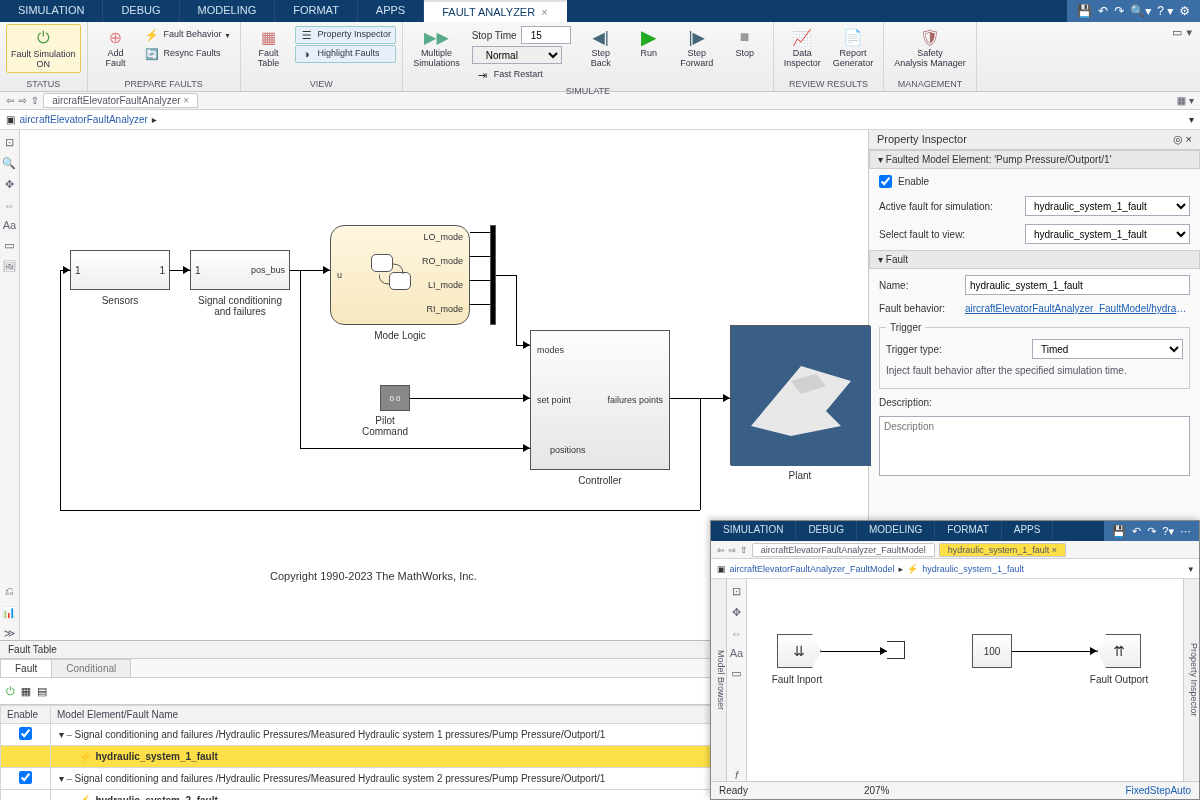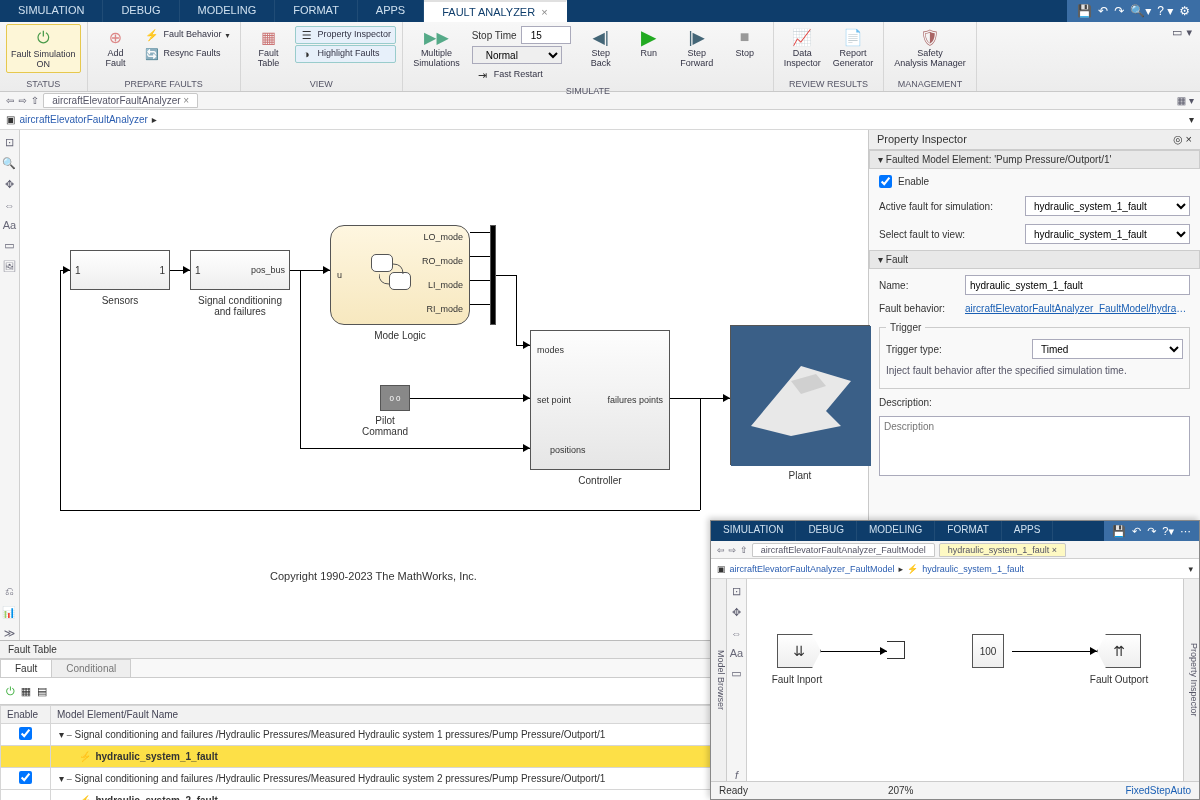--- a/index.html
+++ b/index.html
@@ -463,21 +463,21 @@
         <span>↷</span>
         <span>?▾</span>
         <span>⋯</span>
       </div>
   </div>
   <div class="nav">
     <span>⇦</span>
       <span>⇨</span>
       <span>⇧</span>
     <div class="tabchip">aircraftElevatorFaultAnalyzer_FaultModel</div>
-    <div class="tabchip" style="background:#fef9c3"><span>hydraulic_system_1_fault</span> ×</div>
+    <div class="tabchip" style="background:#fde047"><span>hydraulic_system_1_fault</span> ×</div>
   </div>
   <div class="crumb">
     <span>▣</span>
     <span class="seg">aircraftElevatorFaultAnalyzer_FaultModel</span> ▸
     <span>⚡</span>
     <span class="seg">hydraulic_system_1_fault</span>
     <div style="flex:1"></div><span>▾</span>
   </div>
   <div class="subcanvas">
     <div class="vstrip">Model Browser</div>
@@ -493,29 +493,29 @@
     <div style="flex:1;position:relative">
       <div class="block" style="left:30px;top:55px;width:44px;height:34px;clip-path:polygon(0 0,80% 0,100% 50%,80% 100%,0 100%)">
           <span style="font-size:14px">⇊</span>
         </div>
       <div class="blocklabel" style="left:-10px;top:95px">Fault Inport</div>
 
       <div style="position:absolute;left:140px;top:62px;width:18px;height:18px;border:1px solid #333;border-left:none"></div>
       <div class="wire" style="left:74px;top:72px;width:66px;height:1px"></div>
         <div class="arrow" style="left:133px;top:68px"></div>
 
-      <div class="block" style="left:225px;top:55px;width:32px;height:34px">100</div>
+      <div class="block" style="left:225px;top:55px;width:40px;height:34px">100</div>
 
       <div class="block" style="left:350px;top:55px;width:44px;height:34px;clip-path:polygon(20% 0,100% 0,100% 100%,20% 100%,0 50%)">
           <span style="font-size:14px">⇈</span>
         </div>
       <div class="blocklabel" style="left:312px;top:95px">Fault Outport</div>
       <div class="wire" style="left:265px;top:72px;width:85px;height:1px"></div>
         <div class="arrow" style="left:343px;top:68px"></div>
     </div>
     <div class="vstrip" style="border-left:1px solid #ccc;border-right:none">Property Inspector</div>
   </div>
   <div class="status">
     <span>Ready</span>
-    <span style="margin-left:120px">207%</span>
+    <span style="margin-left:96px">207%</span>
     <span class="r">FixedStepAuto</span>
   </div>
 </div>
 
 </body></html>

